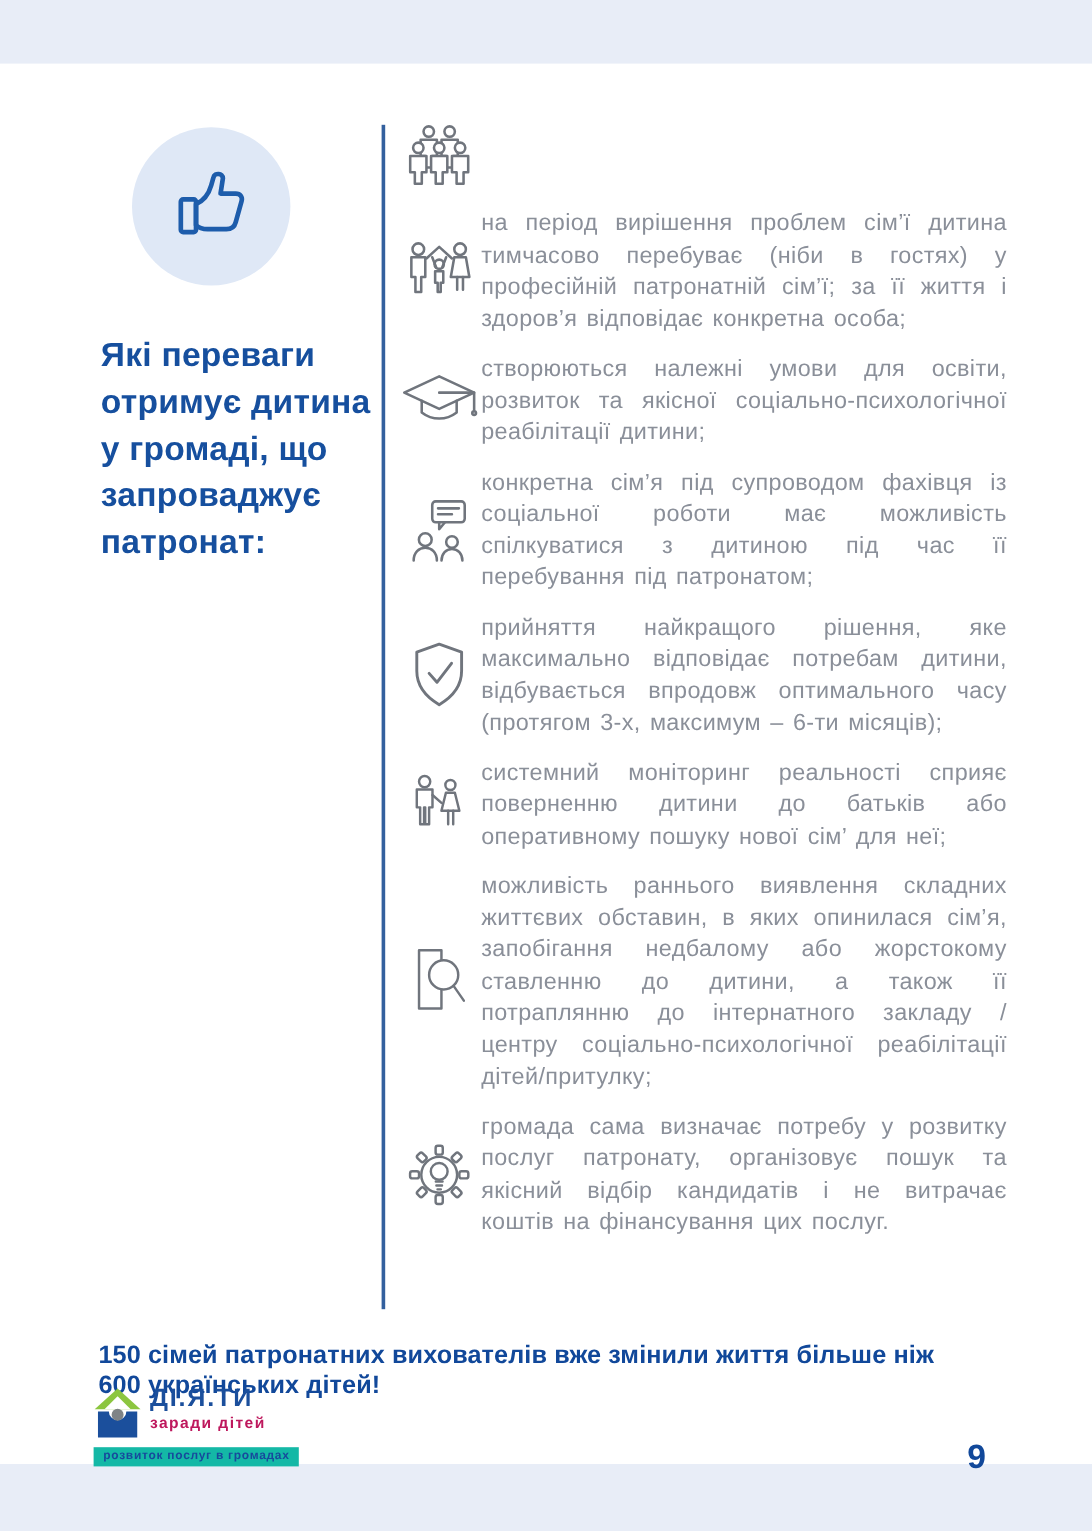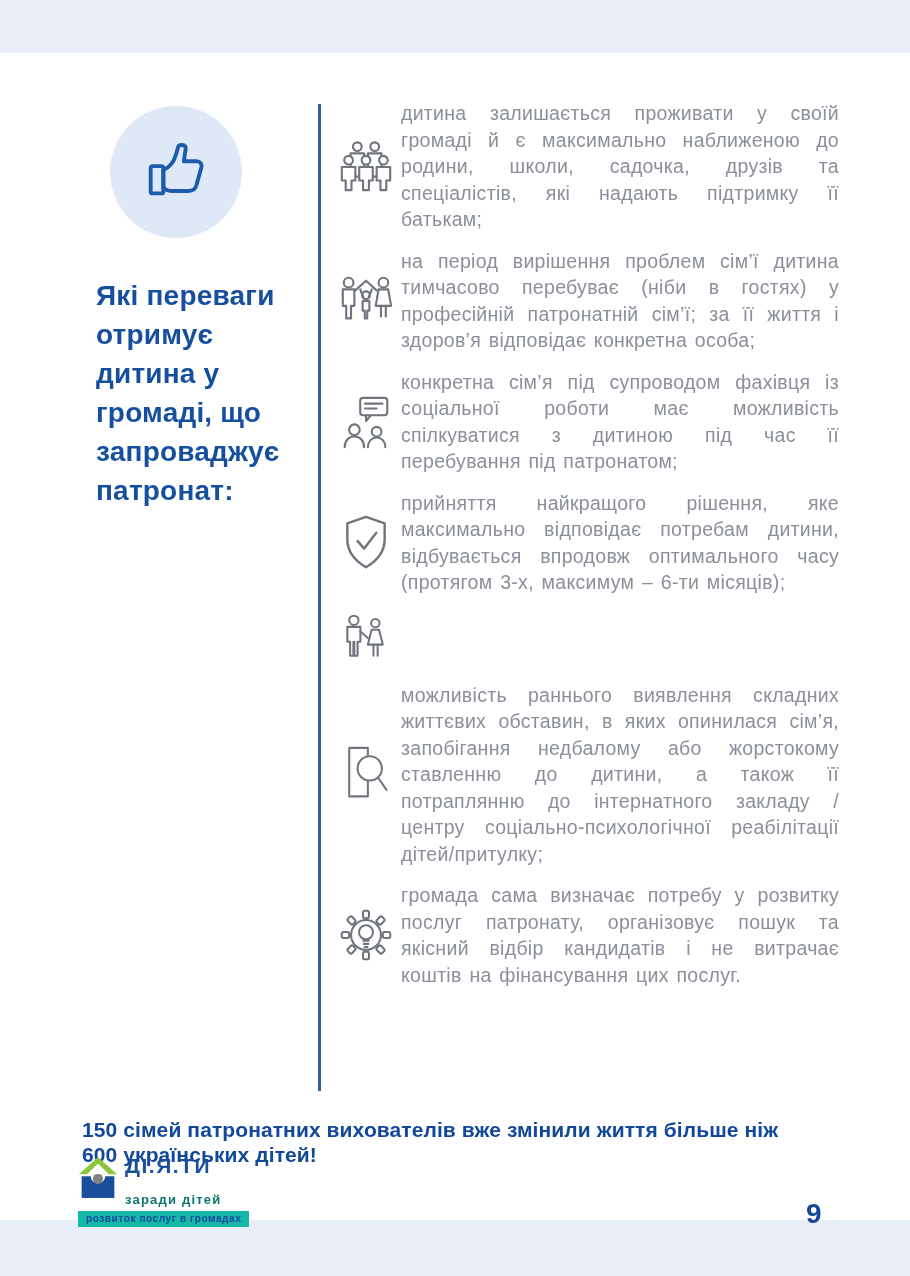--- a/index.html
+++ b/index.html
@@ -11,21 +11,21 @@
   .band.top { top:0; height:53px; }
   .band.bottom { bottom:0; height:56px; }
 
   
   .intro { position:absolute; left:80px; top:106px; width:248px; }
   .thumb-circle {
     width:132px; height:132px; border-radius:50%; background:#dfe8f6;
     margin-left:30px; display:flex; align-items:center; justify-content:center;
   }
   .intro h1 {
-    margin:38px 16px 0; font-size:28px; line-height:39px; font-weight:bold;
+    margin:38px 4px 0; font-size:28px; line-height:39px; font-weight:bold;
     color:#164f9e; letter-spacing:0.2px;
   }
 
   .divider { position:absolute; left:318px; top:104px; width:3px; height:987px; background:#33609e; }
 
   
   .benefits { position:absolute; left:331px; top:100px; width:508px; }
   .benefit { display:flex; align-items:center; margin-bottom:15px; }
   .benefit .icon-box { flex:0 0 70px; display:flex; justify-content:center; align-items:center; }
   .benefit p {
@@ -34,21 +34,21 @@
   }
 
   
   .highlight {
     position:absolute; left:82px; top:1096px; width:705px;
     font-size:21px; line-height:25px; font-weight:bold; color:#11489a; letter-spacing:0.1px;
   }
   .logo { position:absolute; left:78px; top:1155px; }
   .logo-row { display:flex; gap:7px; }
   .logo-title { font-size:21px; font-weight:bold; color:#1b4f9c; letter-spacing:1.5px; line-height:1; }
-  .logo-subtitle { font-size:13px; font-weight:bold; color:#0f766e; letter-spacing:1.2px; margin-top:17px; line-height:1; }
+  .logo-subtitle { font-size:13px; font-weight:bold; color:#be185d; letter-spacing:1.2px; margin-top:3px; line-height:1; }
   .logo-badge {
     margin-top:5px; display:inline-block; background:#14b8a6; color:#17499c;
     font-size:10px; font-weight:bold; padding:2px 8px 3px; letter-spacing:0.6px;
   }
   .page-number { position:absolute; left:806px; top:1198px; font-size:28px; font-weight:bold; color:#11489a; }
 
   .lineicon { stroke:#70757d; stroke-width:2.2; fill:none; stroke-linecap:round; stroke-linejoin:round; }
   .lineicon .occl { fill:#ffffff; }
 </style>
 </head>
@@ -81,40 +81,50 @@
                 <path d="M-7,-9 h14 v14 h-4 v10 h-6 v-10 h-4 z"></path>
               </g>
             </defs>
           <use href="#pg" class="occl" transform="translate(21,26)"></use>
           <use href="#pg" class="occl" transform="translate(39,26)"></use>
           <use href="#pg" class="occl" transform="translate(12,40)"></use>
           <use href="#pg" class="occl" transform="translate(30,40)"></use>
           <use href="#pg" class="occl" transform="translate(48,40)"></use>
         </svg>
       </div>
-      <p>дитина залишається проживати у своїй громаді й є максимально наближеною до родини, школи, садочка, друзів та спеціалістів, які надають підтримку її батькам;</p>
     </div>
 
     <div class="benefit">
       <div class="icon-box">
         <svg class="lineicon" width="58" height="58" viewBox="0 0 60 60">
           <path d="M19,19 L30,9 L41,19"></path>
           <circle cx="12" cy="11" r="5"></circle>
           <path d="M6,18 h12 v17 h-3.5 v13 h-5 v-13 h-3.5 z"></path>
           <circle cx="48" cy="11" r="5"></circle>
           <path d="M43,18 h10 l3,17 h-16 z"></path>
           <path d="M45.5,35 v11 M50.5,35 v11"></path>
           <circle cx="30" cy="24" r="4"></circle>
           <path d="M24,18 l3.5,9 M36,18 l-3.5,9"></path>
           <path d="M26.5,30 h7 v10 h-2.2 v8 h-2.6 v-8 h-2.2 z"></path>
         </svg>
       </div>
       <p>на період вирішення проблем сім’ї дитина тимчасово перебуває (ніби в гостях) у професійній патронатній сім’ї; за її життя і здоров’я відповідає конкретна особа;</p>
     </div>
 
+    <div class="benefit">
+      <div class="icon-box">
+        <svg class="lineicon" width="66" height="52" viewBox="0 0 68 52">
+          <path d="M34,5 L64,19 L34,33 L4,19 Z"></path>
+          <path d="M19,26 v10 c9,7 21,7 30,0 v-10"></path>
+          <path d="M34,19 L64,19 v15"></path>
+          <circle cx="64" cy="36.5" r="1.6"></circle>
+        </svg>
+      </div>
+      <p>створюються належні умови для освіти, розвиток та якісної соціально-психологічної реабілітації дитини;</p>
+    </div>
 
     <div class="benefit">
       <div class="icon-box">
         <svg class="lineicon" width="58" height="58" viewBox="0 0 60 60">
           <rect x="24" y="5" width="28" height="18" rx="3"></rect>
           <path d="M29,11 h18 M29,16 h12"></path>
           <path d="M30,23 v6 l5,-6"></path>
           <circle cx="18" cy="38" r="5.5"></circle>
           <path d="M8,56 c0,-7 4.5,-11 10,-11 s10,4 10,11"></path>
           <circle cx="41" cy="40" r="5"></circle>
@@ -138,20 +148,21 @@
       <div class="icon-box">
         <svg class="lineicon" width="56" height="56" viewBox="0 0 60 60">
           <circle cx="17" cy="10" r="5"></circle>
           <path d="M10,17 h14 v16 h-3 v15 h-3.5 v-15 h-1 v15 h-3.5 v-15 h-3 z"></path>
           <path d="M24,22 l8,7"></path>
           <circle cx="40" cy="13" r="4.5"></circle>
           <path d="M36,20 h8 l4,16 h-16 z"></path>
           <path d="M38,36 v12 M42.5,36 v12"></path>
         </svg>
       </div>
+      <p>системний моніторинг реальності сприяє поверненню дитини до батьків або оперативному пошуку нової сім’ для неї;</p>
     </div>
 
     <div class="benefit">
       <div class="icon-box">
         <svg class="lineicon" width="56" height="66" viewBox="0 0 60 68">
           <path d="M12,6 h20 v52 h-20 z"></path>
           <circle cx="34" cy="28" r="13" class="occl"></circle>
           <path d="M43,38 l9,13"></path>
         </svg>
       </div>

